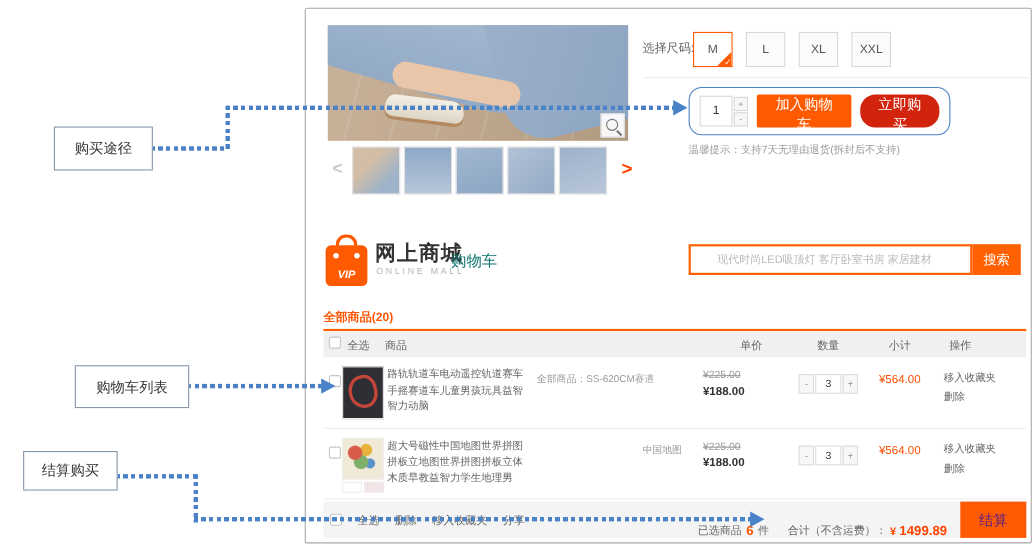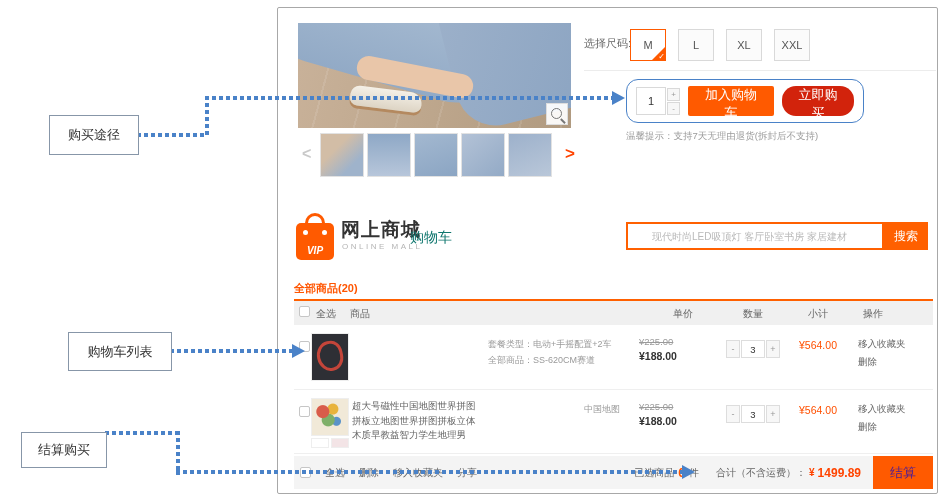--- a/index.html
+++ b/index.html
@@ -3,21 +3,21 @@
 <meta charset="utf-8">
 <style>
   html,body{margin:0;padding:0}
   body{width:940px;height:495px;position:relative;background:#fff;overflow:hidden;
        font-family:"Liberation Sans","DejaVu Sans",sans-serif;color:#333}
   
   .ann{position:absolute;z-index:10;background:#fff;border:1px solid #8796a8;
        display:flex;align-items:center;justify-content:center;font-size:13px;color:#333}
   #ann-purchase{left:49px;top:115px;width:88px;height:38px}
   #ann-cartlist{left:68px;top:332px;width:102px;height:37px}
-  #ann-checkout{left:21px;top:432px;width:84px;height:34px}
+  #ann-checkout{left:21px;top:410px;width:84px;height:34px}
   .dline{position:absolute;z-index:9;height:4px;
          background:repeating-linear-gradient(90deg,#4a82c8 0 4px,transparent 4px 7px)}
   .dline-v{position:absolute;z-index:9;width:4px;
          background:repeating-linear-gradient(180deg,#4a82c8 0 4px,transparent 4px 7px)}
   .darrow{position:absolute;z-index:10;width:0;height:0;
          border-left:13px solid #4a82c8;border-top:7px solid transparent;border-bottom:7px solid transparent}
   
   .panel{position:absolute;left:277px;top:7px;width:659px;height:485px;background:#fff;
          border:1px solid #a8a8a8;border-radius:2px}
   .panel *{box-sizing:border-box}
@@ -123,21 +123,21 @@
        display:flex;align-items:center;justify-content:center;cursor:pointer}
   .s-num{width:24px;height:18px;border:1px solid #ddd;text-align:center;font-size:9.5px;color:#333;padding:0;margin:0 1px}
   .r-sub{position:absolute;left:479px;top:14px;width:90px;text-align:center;
        font-size:10.5px;font-weight:normal;color:#ff5000}
   .r-act{position:absolute;left:564px;top:10px;font-size:9.5px;color:#666;line-height:1.9}
   .r-act span{display:block;cursor:pointer}
   
   .footbar{position:absolute;left:16px;top:448px;width:639px;height:33px;background:#f4f4f4;
        display:flex;align-items:center;gap:14px;padding-left:6px;font-size:10px;color:#666}
   .flink{cursor:pointer}
-  .fright{position:absolute;right:72px;top:0;height:100%;display:flex;align-items:center;gap:3px}
+  .fright{position:absolute;right:72px;top:0;height:100%;display:flex;align-items:flex-end;gap:3px}
   .ftext{font-size:10px;color:#666}
   .fcount{font-size:12px;font-weight:bold;color:#ff5500;margin:0 1px}
   .ftotal-label{margin-left:14px}
   .fyen{font-size:10px;color:#ff4400;font-weight:bold}
   .famount{font-size:12px;font-weight:bold;color:#ff4400}
   .checkout-btn{position:absolute;right:0;top:0;width:60px;height:33px;background:#ff5a00;color:#4c1d95;
        border:none;font-size:13px;cursor:pointer}
 </style>
 </head>
 <body>
@@ -214,22 +214,22 @@
     <span class="h-prod">商品</span>
     <span class="h-price">单价</span>
     <span class="h-qty">数量</span>
     <span class="h-sub">小计</span>
     <span class="h-act">操作</span>
   </div>
 
   <div class="row row1">
     <span class="cb r-cb"></span>
     <div class="r-img img-track"></div>
+    <div class="r-title">路轨轨道车电动遥控轨道赛车手摇赛道车儿童男孩玩具益智智力动脑</div>
     <div class="r-specs">
-      <div>套餐类型：电动+手摇配置+2车</div>
       <div>全部商品：SS-620CM赛道</div>
     </div>
     <div class="r-price">
       <div class="r-oldprice">¥225.00</div>
       <div class="r-newprice">¥188.00</div>
     </div>
     <div class="r-qty">
       <span class="s-btn">-</span>
       <input class="s-num" value="3" style="">
       <span class="s-btn">+</span>

